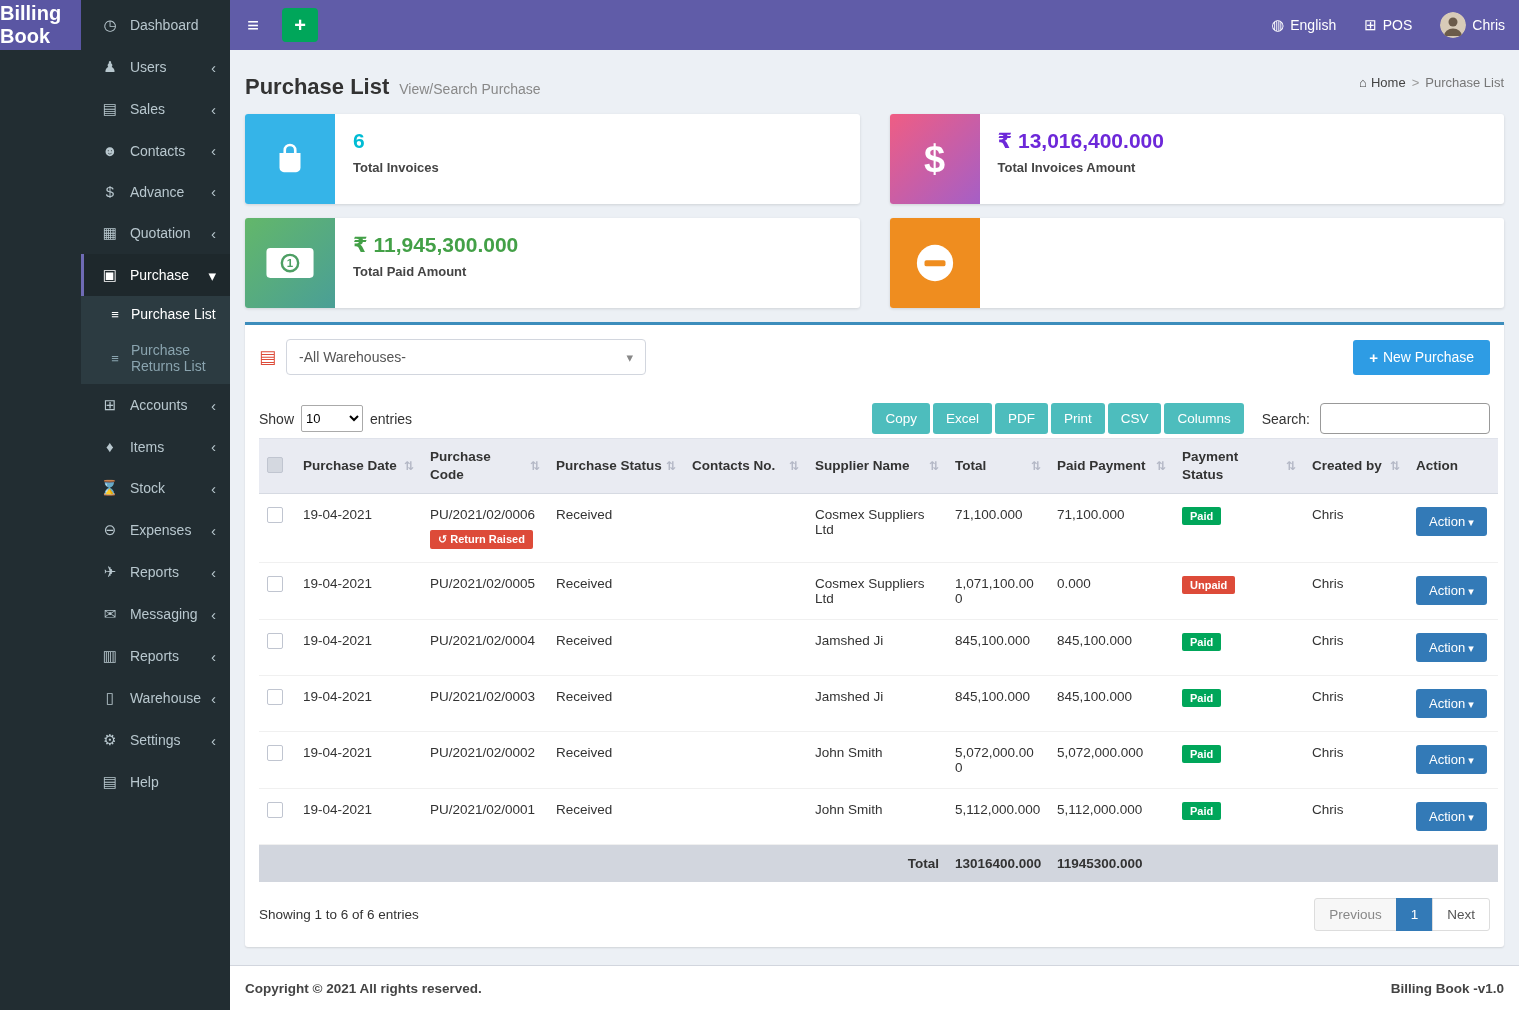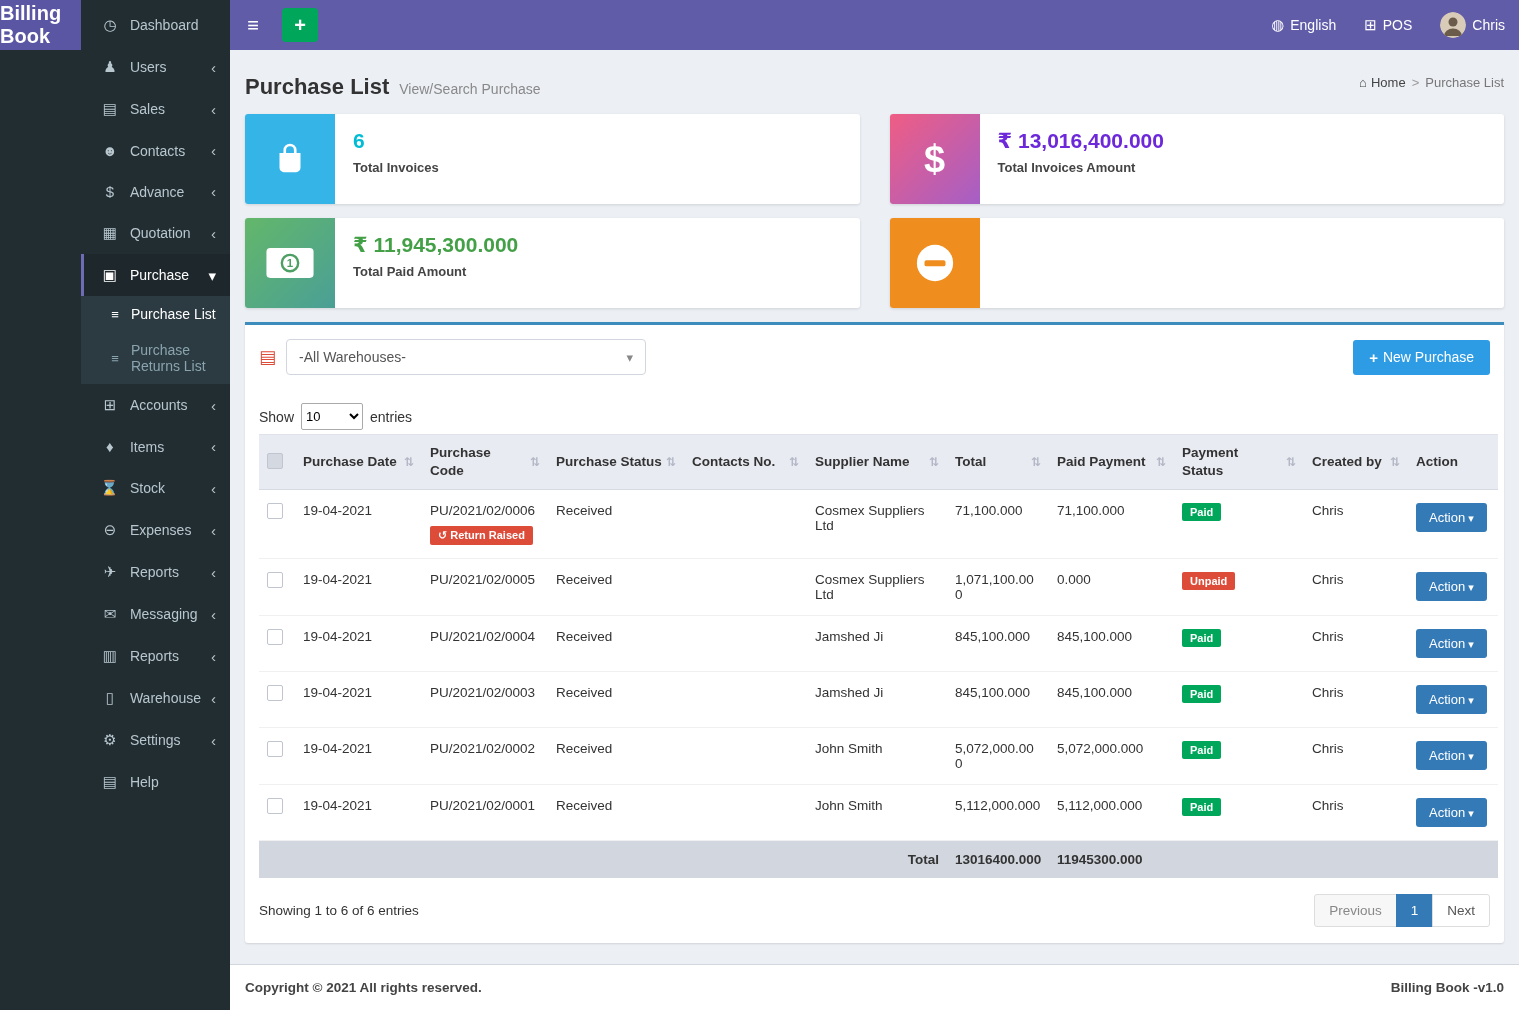--- a/index.html
+++ b/index.html
@@ -389,20 +389,32 @@
           </button>
         </div>
 
         <div class="controls-row">
           <div class="show-entries">
             <span>Show</span>
             <select>
               <option>10</option>
             </select>
             <span>entries</span>
+          </div>
+          <div class="right-controls">
+            <div class="export-group">
+                <button class="btn-export">Copy</button>
+                <button class="btn-export">Excel</button>
+                <button class="btn-export">PDF</button>
+                <button class="btn-export">Print</button>
+                <button class="btn-export">CSV</button>
+                <button class="btn-export">Columns</button>
+              </div>
+            <span class="search-label">Search:</span>
+            <input class="search-input" type="text" style="">
           </div>
         </div>
 
         <table class="purchase-table">
           <colgroup>
             <col style="width:36px">
               <col style="width:127px">
               <col style="width:126px">
               <col style="width:136px">
             <col style="width:123px">

